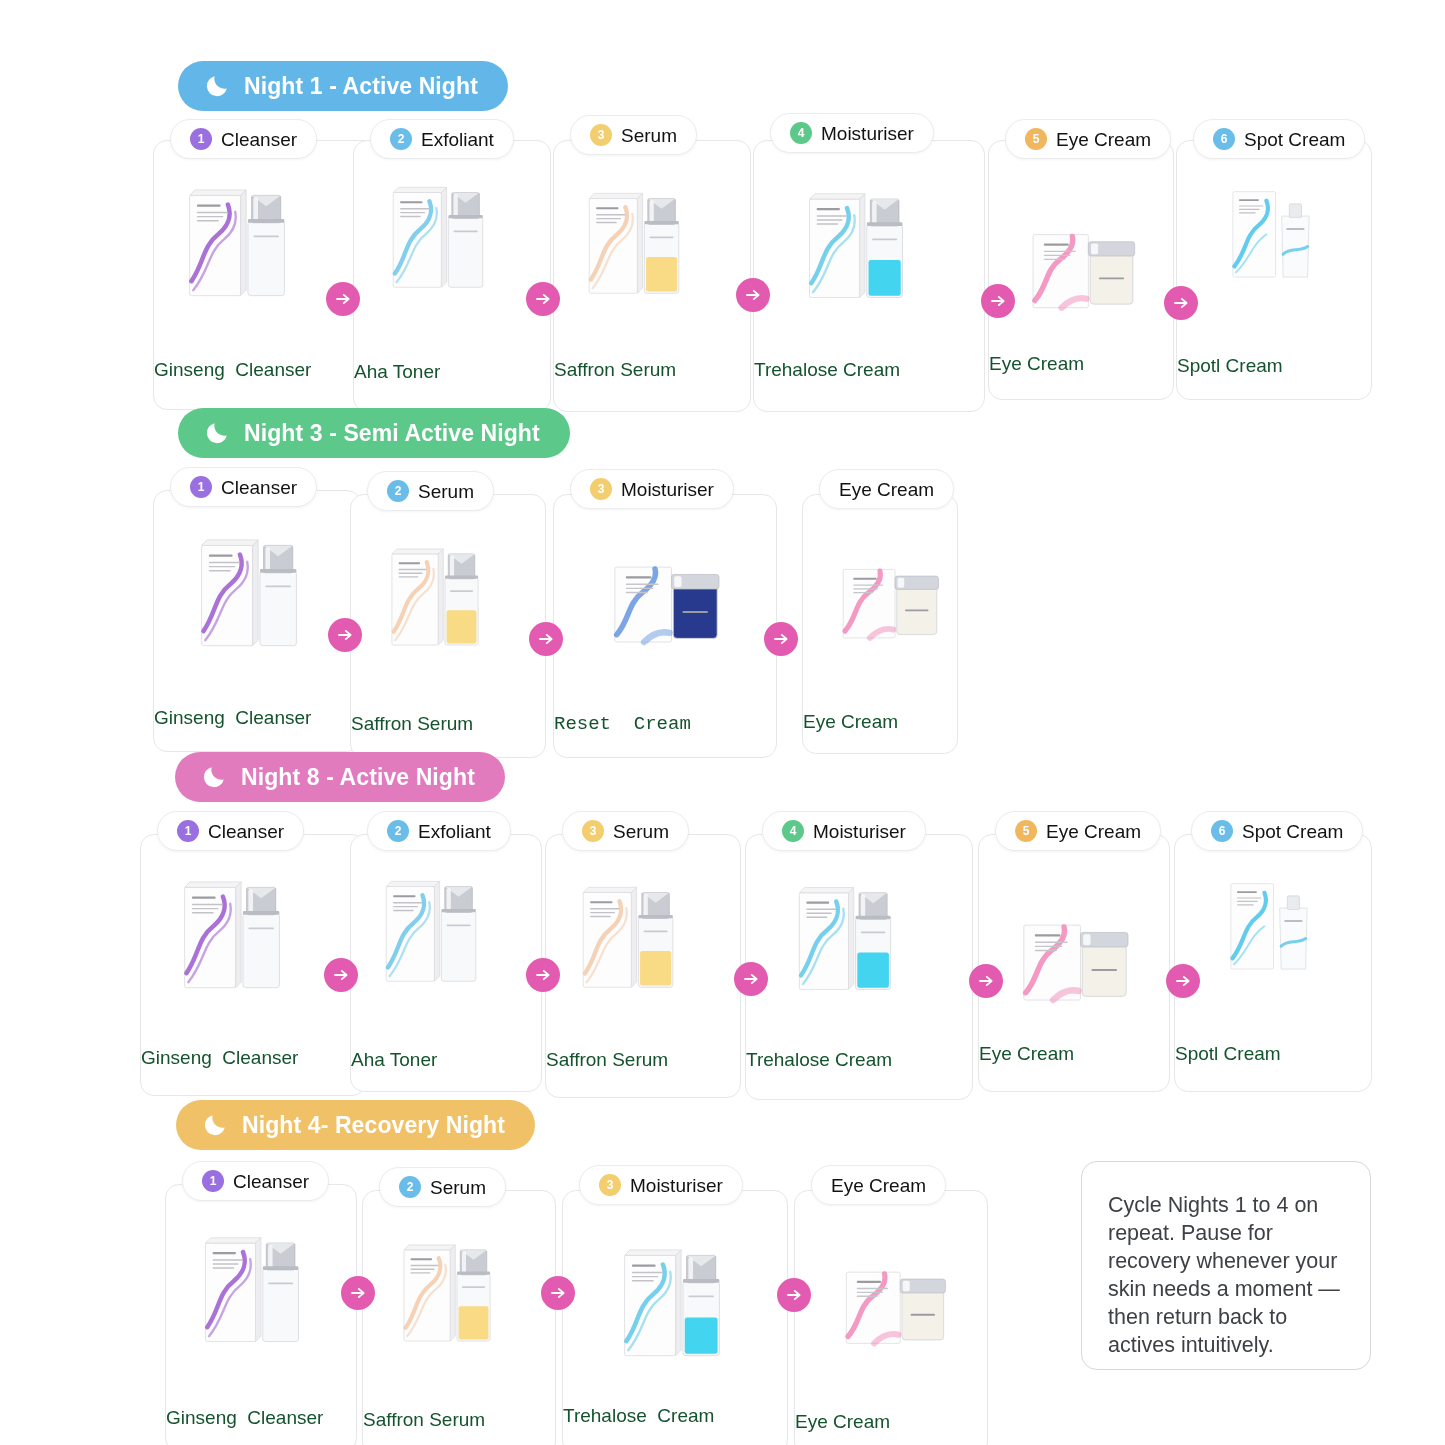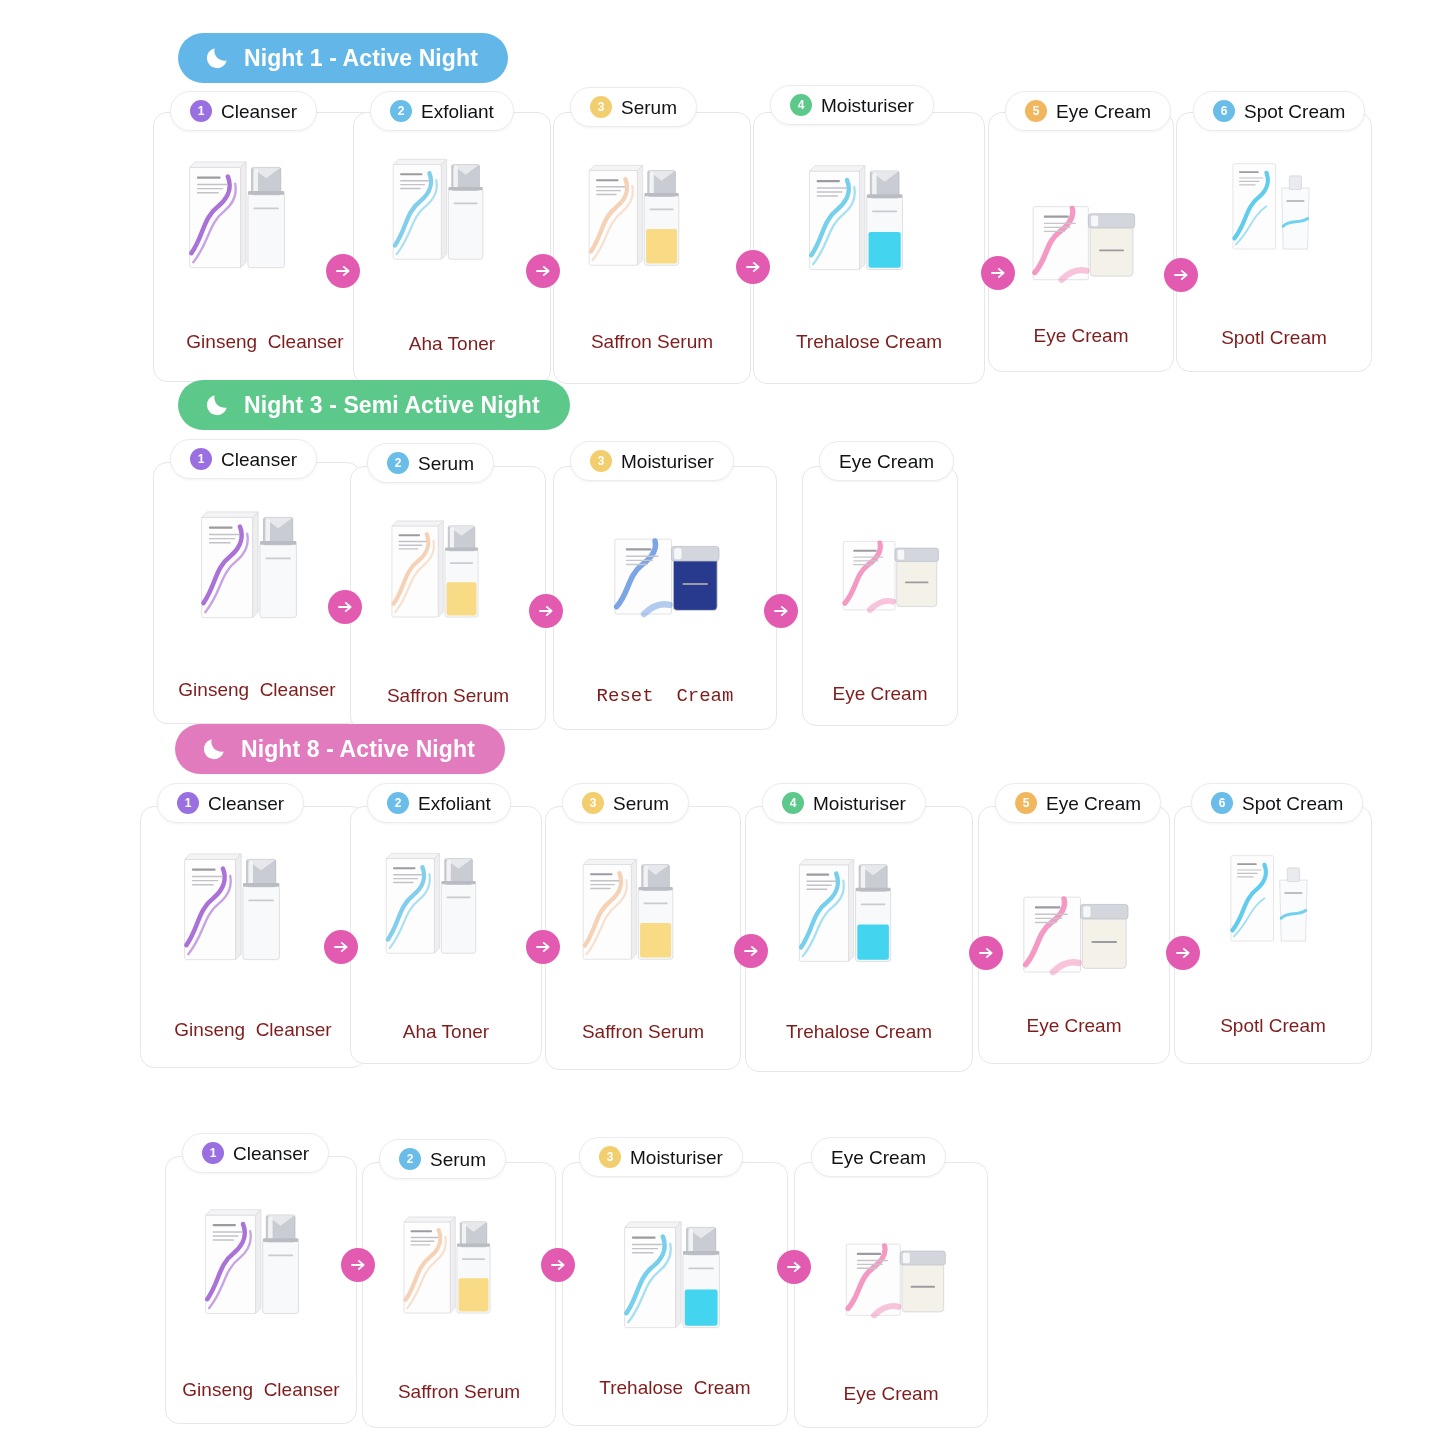--- a/index.html
+++ b/index.html
@@ -3,21 +3,21 @@
 <meta charset="utf-8">
 <style>
   * { box-sizing: border-box; }
   html, body {
     margin: 0; padding: 0;
     width: 1445px; height: 1445px;
     background: #ffffff;
     font-family: "Liberation Sans", sans-serif;
     overflow: hidden;
   }
-  #page { position: relative; width: 1445px; height: 1250px; }
+  #page { position: relative; width: 1445px; height: 1250px; margin-top: 28px; }
 
   
   .night-pill {
     position: absolute;
     display: flex; align-items: center; gap: 14px;
     height: 50px; padding: 0 30px 0 26px;
     border-radius: 26px;
     color: #ffffff;
     font-size: 23px; font-weight: 700;
     letter-spacing: .1px;
@@ -51,22 +51,22 @@
     border-radius: 50%;
     color: #ffffff;
     font-size: 12px; font-weight: 700;
     display: flex; align-items: center; justify-content: center;
     line-height: 1;
   }
   .chip-label { font-size: 19px; font-weight: 500; color: #111214; line-height: 1; }
 
   .prod-name {
     position: absolute; left: 0; right: 0;
-    text-align: center;
-    font-size: 19px; color: #7f1d1d; font-weight: 400;
+    text-align: left;
+    font-size: 19px; color: #14532d; font-weight: 400;
     white-space: pre;
   }
 
   .art { position: absolute; }
 
   
   .arrow {
     position: absolute;
     width: 34px; height: 34px; border-radius: 50%;
     display: flex; align-items: center; justify-content: center;
@@ -571,20 +571,26 @@
       </svg>
     </div>
     <div class="arrow" style="left: 1166px; top: 936px; background: rgb(227, 91, 176);">
       <svg viewBox="0 0 24 24">
         <g stroke="#ffffff" stroke-width="2.4" fill="none" stroke-linecap="round" stroke-linejoin="round">
           <path d="M4 12h15"></path>
           <path d="M13 6.5 19.5 12 13 17.5"></path>
         </g>
       </svg>
     </div>
+    <div class="night-pill" style="left: 176px; top: 1072px; background: rgb(240, 193, 103);">
+      <svg viewBox="0 0 24 24" class="moon-icon">
+        <path d="M21 14.2A9.2 9.2 0 0 1 9.8 3 9.3 9.3 0 1 0 21 14.2z" fill="#ffffff"></path>
+      </svg>
+      <span>Night 4- Recovery Night</span>
+    </div>
     <div class="step" style="left: 165px; top: 1156px; width: 192px; height: 268px;">
       <div class="chip" style="top: -24px;">
         <span class="chip-num" style="background: rgb(154, 111, 224);">1</span>
         <span class="chip-label">Cleanser</span>
       </div>
       <div class="art" style="left: 32px; top: 42px;"><svg viewBox="0 0 120 140" width="108" height="125.27999999999999">
           <rect x="8" y="18" width="56" height="110" rx="2" fill="#fdfdfd" stroke="#dcdcdf" stroke-width="0.9"></rect>
           <path d="M8 18 L14 12 L70 12 L64 18 Z" fill="#f4f4f6" stroke="#dcdcdf" stroke-width="0.9"></path>
           <path d="M64 18 L70 12 L70 122 L64 128 Z" fill="#eeeef1" stroke="#dcdcdf" stroke-width="0.9"></path>
           <path d="M10 112 C24 92 22 74 40 60 C52 50 54 38 50 28" fill="none" stroke="#9b59d0" stroke-width="5" stroke-linecap="round" opacity="0.85"></path>
@@ -688,13 +694,16 @@
       </svg>
     </div>
     <div class="arrow" style="left: 777px; top: 1250px; background: rgb(227, 91, 176);">
       <svg viewBox="0 0 24 24">
         <g stroke="#ffffff" stroke-width="2.4" fill="none" stroke-linecap="round" stroke-linejoin="round">
           <path d="M4 12h15"></path>
           <path d="M13 6.5 19.5 12 13 17.5"></path>
         </g>
       </svg>
     </div>
+    <div class="note" style="left: 1081px; top: 1133px; width: 290px; height: 209px;">
+      <p>Cycle Nights 1 to 4 on repeat. Pause for recovery whenever your skin needs a moment — then return back to actives intuitively.</p>
+    </div>
   </div>
 
 </body></html>

